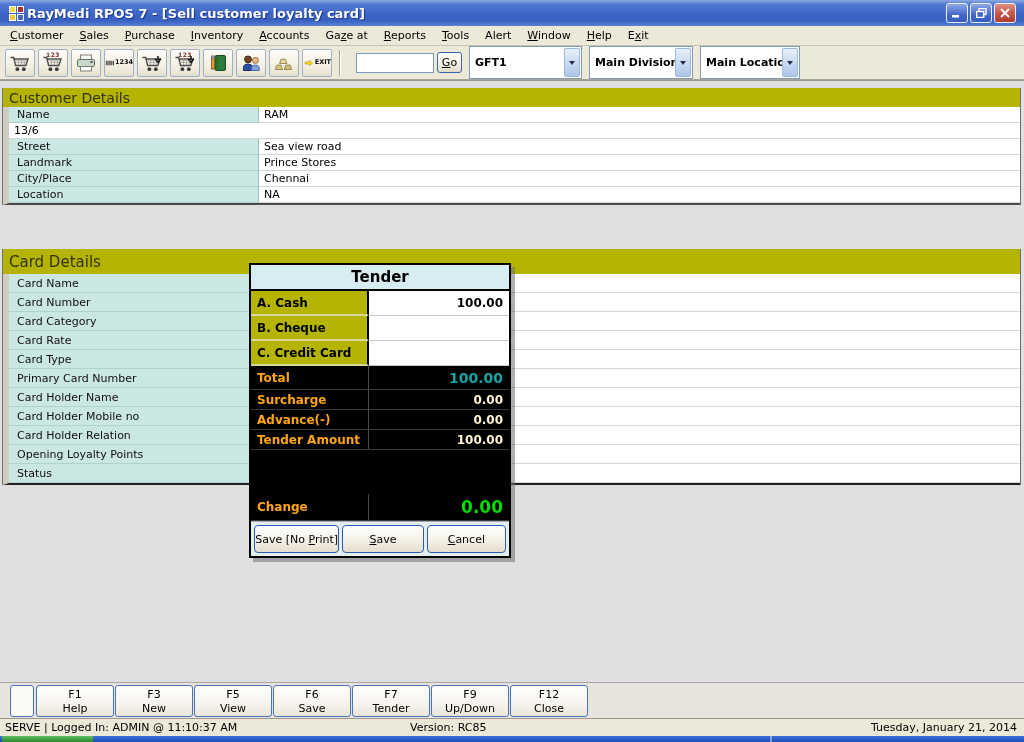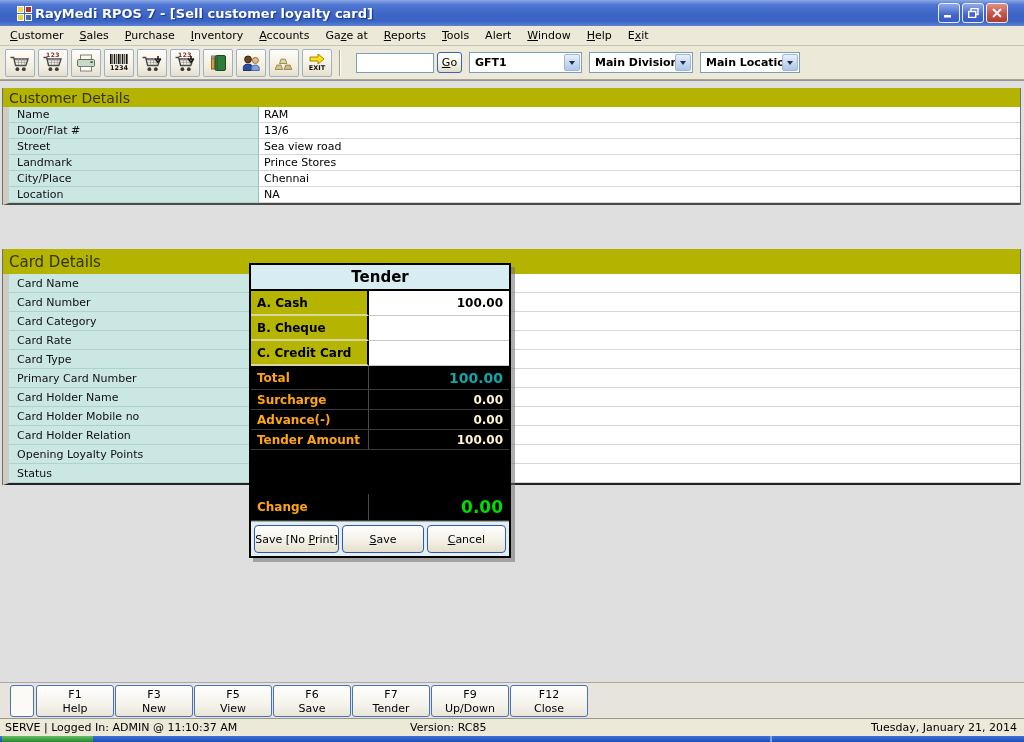--- a/index.html
+++ b/index.html
@@ -3,21 +3,21 @@
 <meta charset="utf-8">
 <style>
   * { box-sizing: border-box; margin: 0; padding: 0; }
   html,body { background:#555; }
   body { font-family:"DejaVu Sans","Liberation Sans",sans-serif; }
   #window { position:relative; width:1024px; height:742px; background:#DFDFDF; overflow:hidden; }
 
   
   .titlebar { position:absolute; top:0; left:0; right:0; height:26px;
     background:linear-gradient(180deg,#8CA9E4 0%,#4F77D2 18%,#3D65C6 55%,#3A62C2 80%,#5A82D4 100%);
-    display:flex; align-items:center; padding:0 16px; }
+    display:flex; align-items:center; padding:0 8px; }
   .app-icon { width:15px; height:15px; display:grid; grid-template-columns:7px 7px; grid-template-rows:7px 7px; gap:1px; margin:0 3px 0 1px; }
   .app-icon i { display:block; border:1px solid #fff; }
   .app-icon .q1{background:#F0DC48;} .app-icon .q2{background:#B03030;}
   .app-icon .q3{background:#E8D040;} .app-icon .q4{background:#4868B8;}
   .title-text { flex:1; color:#fff; font-weight:bold; font-size:13px; text-shadow:1px 1px 1px #16358A; white-space:nowrap; overflow:hidden; }
   .win-btn { width:22px; height:20px; margin-left:2px; border-radius:3px; border:1px solid #E8EEFA;
     display:flex; align-items:center; justify-content:center; }
   .win-btn.b-blue { background:linear-gradient(180deg,#8FAAE8 0%,#4466C8 60%,#3A5CBE 100%); }
   .win-btn.b-red  { background:linear-gradient(180deg,#E09084 0%,#C65448 55%,#B03C30 100%); }
 
@@ -26,29 +26,29 @@
     border-bottom:1px solid #C8C4B4; display:flex; align-items:center; font-size:11px; padding-left:2px; }
   .menu-item { padding:3px 8px 3px 8px; color:#000; cursor:default; white-space:nowrap; }
   .menu-item u { text-decoration:underline; }
 
   
   .toolbar { position:absolute; top:46px; left:0; right:0; height:34px; background:#ECE9D8;
     border-bottom:1px solid #A8A498; display:flex; align-items:center; padding-left:5px; }
   .tb-icons { display:flex; gap:3px; align-items:center; }
   .tb-btn { width:30px; height:28px; border:1px solid #9FB0CC; border-radius:2px;
     background:linear-gradient(180deg,#FEFDF8 0%,#F1EDDE 70%,#E4DfCC 100%);
-    display:flex; flex-direction:column; align-items:center; justify-content:center; position:relative; }
+    display:flex; flex-direction:row; align-items:center; justify-content:center; position:relative; }
   .tb-badge { position:absolute; top:1px; left:7px; font-size:6px; font-weight:bold; color:#7A2A2A; letter-spacing:0.5px; }
   .tb-over-arrow { position:absolute; top:0; right:3px; }
   .tb-caption { font-size:6.5px; font-weight:bold; color:#111; line-height:7px; }
   .tb-sep { width:2px; height:26px; border-left:1px solid #A0A090; border-right:1px solid #FFFFFF; margin:0 7px; }
   .tb-input { width:78px; height:20px; border:1px solid #7F9DB9; font-size:11px; padding:1px 3px; margin-left:8px; background:#fff; }
   .go-btn { height:21px; min-width:25px; margin-left:3px; border:1px solid #3C64B4; border-radius:3px;
     background:linear-gradient(180deg,#FFFFFF 0%,#F2EFE2 60%,#E2DCC8 100%); font-size:11px; font-family:inherit; }
-  .xp-select { height:21px; border:1px solid #7F9DB9; background:#fff; display:flex; align-items:center;
+  .xp-select { height:33px; border:1px solid #7F9DB9; background:#fff; display:flex; align-items:center;
     font-size:11px; font-weight:bold; padding:0 20px 0 5px; margin-left:7px; position:relative; white-space:nowrap; }
   .arrow-box { position:absolute; right:1px; top:1px; bottom:1px; width:16px; border:1px solid #9CB8DC; border-radius:2px;
     background:linear-gradient(180deg,#E9F1FC 0%,#C4D6F0 60%,#AEC6E8 100%); display:flex; align-items:center; justify-content:center; }
   .arrow-box i { width:0; height:0; border-left:3.5px solid transparent; border-right:3.5px solid transparent; border-top:4.5px solid #20304E; }
 
   
   .content { position:absolute; top:80px; left:0; right:0; bottom:60px; background:#DFDFDF; border-top:1px solid #9A968A; }
   .section { position:absolute; left:2px; right:3px; border-left:1px solid #707070; border-right:1px solid #707070; }
   .customer-section { top:7px; }
   .card-section { top:168px; }
@@ -282,21 +282,20 @@
   <div class="content">
 
     <div class="section customer-section">
       <div class="sec-header">Customer Details</div>
       <div class="rows" id="customer-rows">
           <div class="grid-row">
             <div class="lbl">Name</div>
             <div class="val">RAM</div>
           </div>
           <div class="grid-row">
-            <div class="lbl">Door/Flat #</div>
             <div class="val">13/6</div>
           </div>
           <div class="grid-row">
             <div class="lbl">Street</div>
             <div class="val">Sea view road</div>
           </div>
           <div class="grid-row">
             <div class="lbl">Landmark</div>
             <div class="val">Prince Stores</div>
           </div>

